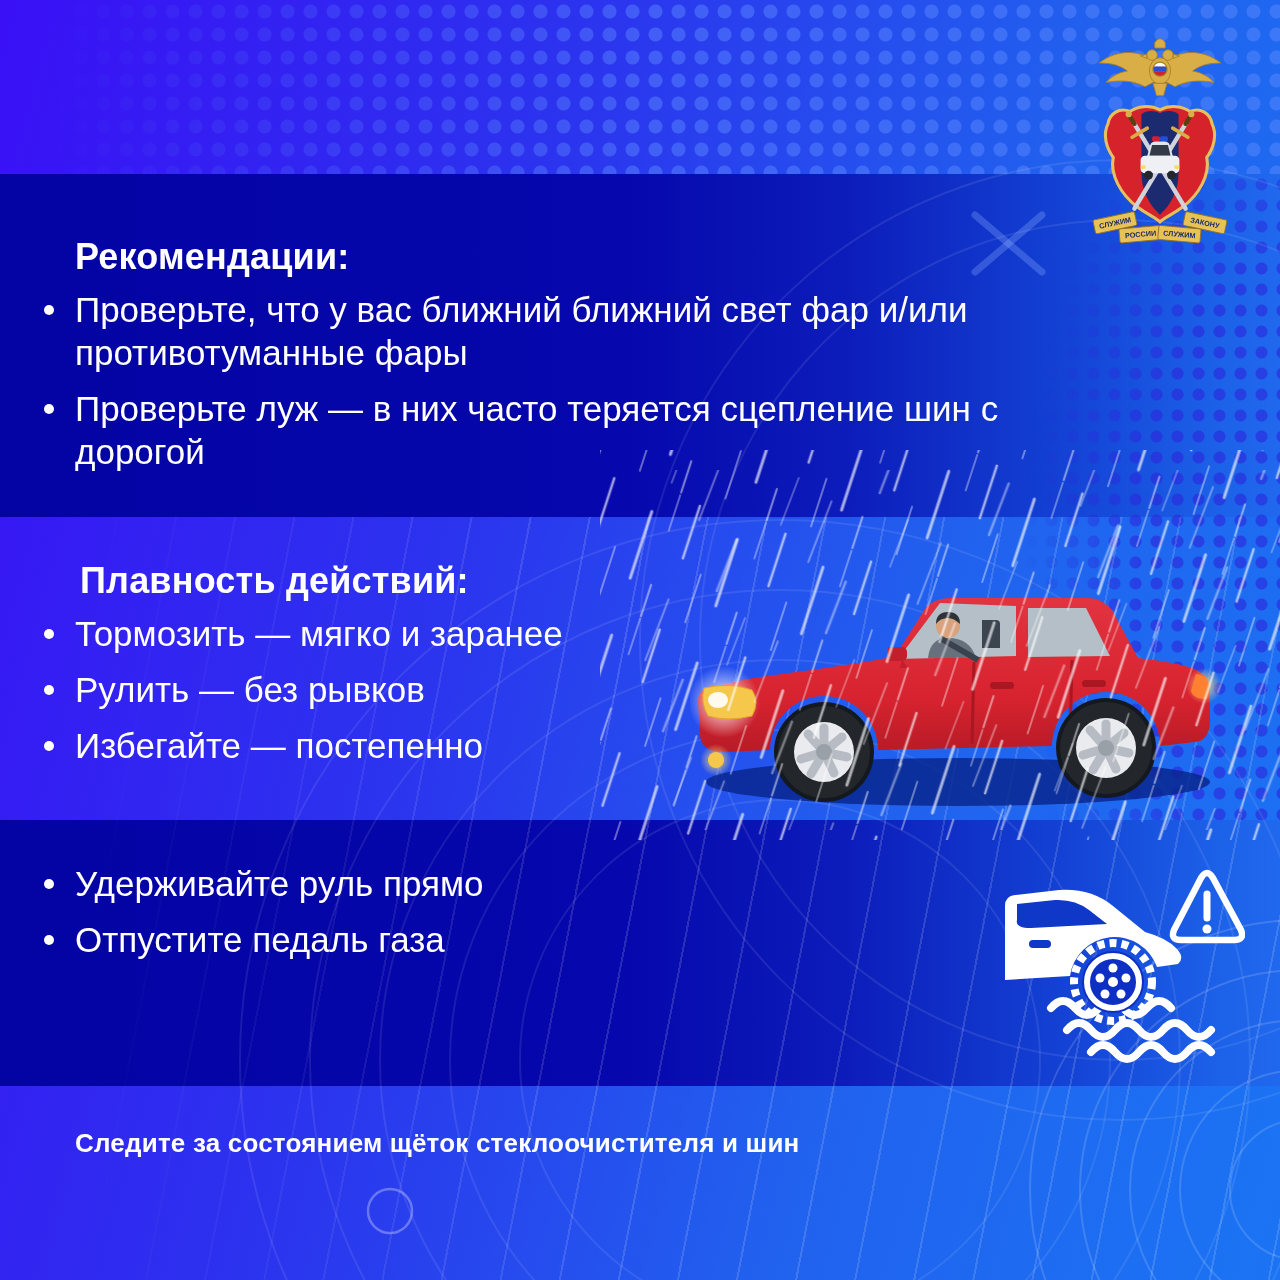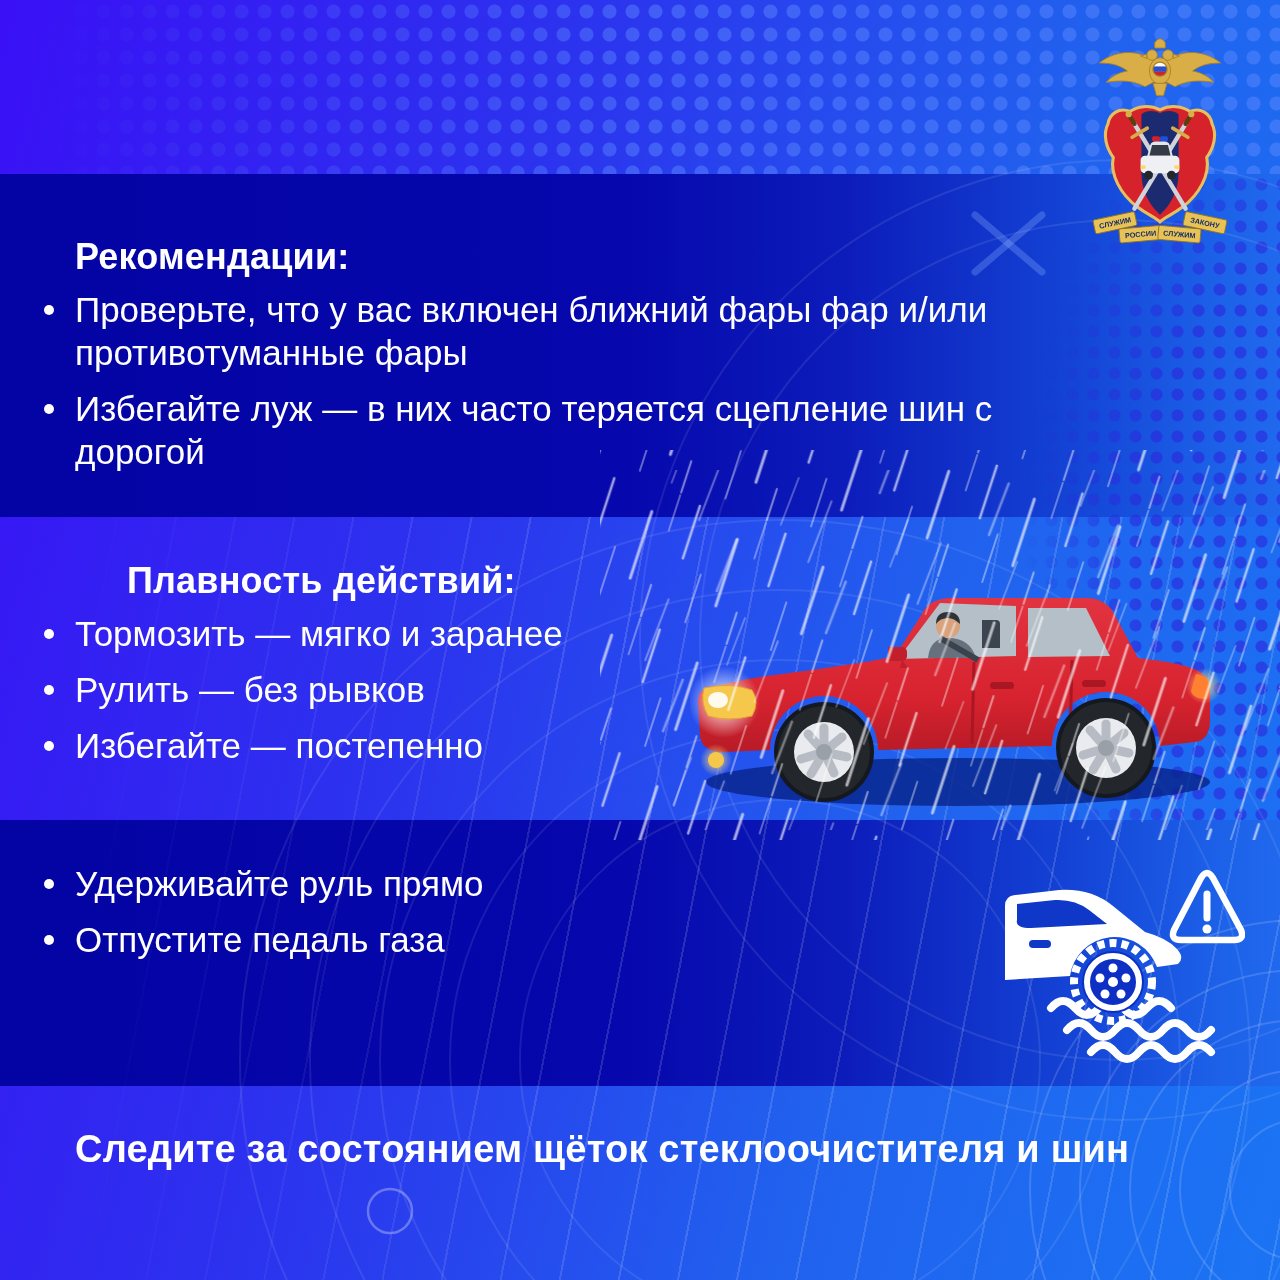--- a/index.html
+++ b/index.html
@@ -40,23 +40,23 @@
             mask-image:linear-gradient(to right,transparent 6%,#000 48%);
   }
   .decor,.rain-svg,.car-svg,.aqua-svg,.emblem-svg{position:absolute;}
   
   .block{position:absolute;left:75px;color:#fff;}
   .block h2{margin:0 0 10px 0;font-size:36px;font-weight:700;letter-spacing:.2px;}
   .block ul{list-style:none;margin:0;padding:0;}
   .block li{position:relative;font-size:35px;line-height:43px;margin:0 0 13px 0;font-weight:400;}
   .block li::before{content:"";position:absolute;left:-31px;top:17px;width:10px;height:10px;border-radius:50%;background:#fff;}
   .s1{top:196px;margin-top:40px;} .s1 ul{max-width:940px;}
-  .s2{top:560px;} .s2 h2{margin-left:5px;text-align:center;}
+  .s2{top:560px;} .s2 h2{margin-left:5px;}
   .s3{top:862px;} .s3 ul{max-width:980px;}
-  .footer{position:absolute;left:75px;top:1128px;color:#fff;font-size:38px;font-weight:700;letter-spacing:.2px;}
+  .footer{position:absolute;left:75px;top:1128px;color:#fff;font-size:26px;font-weight:700;letter-spacing:.2px;}
 </style>
 </head>
 <body>
 
 <div class="poster">
 
   <div class="layer dots-top"></div>
   <div class="layer band band1"></div>
   <div class="layer band band3"></div>
   <div class="layer dots-right"></div>
@@ -267,22 +267,22 @@
       <g transform="translate(136,216) rotate(12)">
         <rect x="-24" y="-8" width="48" height="16" rx="2" fill="#e6c257" stroke="#93701d"></rect>
         <text dy="3">ЗАКОНУ</text>
       </g>
     </g>
   </svg>
 
   <section class="block s1">
     <h2>Рекомендации:</h2>
     <ul>
-      <li>Проверьте, что у вас включен ближний фары фар и/или противотуманные фары</li>
-      <li>Избегайте луж — в них часто теряется сцепление шин с дорогой</li>
+      <li>Проверьте, что у вас ближний ближний свет фар и/или противотуманные фары</li>
+      <li>Проверьте луж — в них часто теряется сцепление шин с дорогой</li>
     </ul>
   </section>
 
   <section class="block s2">
     <h2>Плавность действий:</h2>
     <ul>
       <li>Тормозить — мягко и заранее</li>
       <li>Рулить — без рывков</li>
       <li>Избегайте — постепенно</li>
     </ul>

